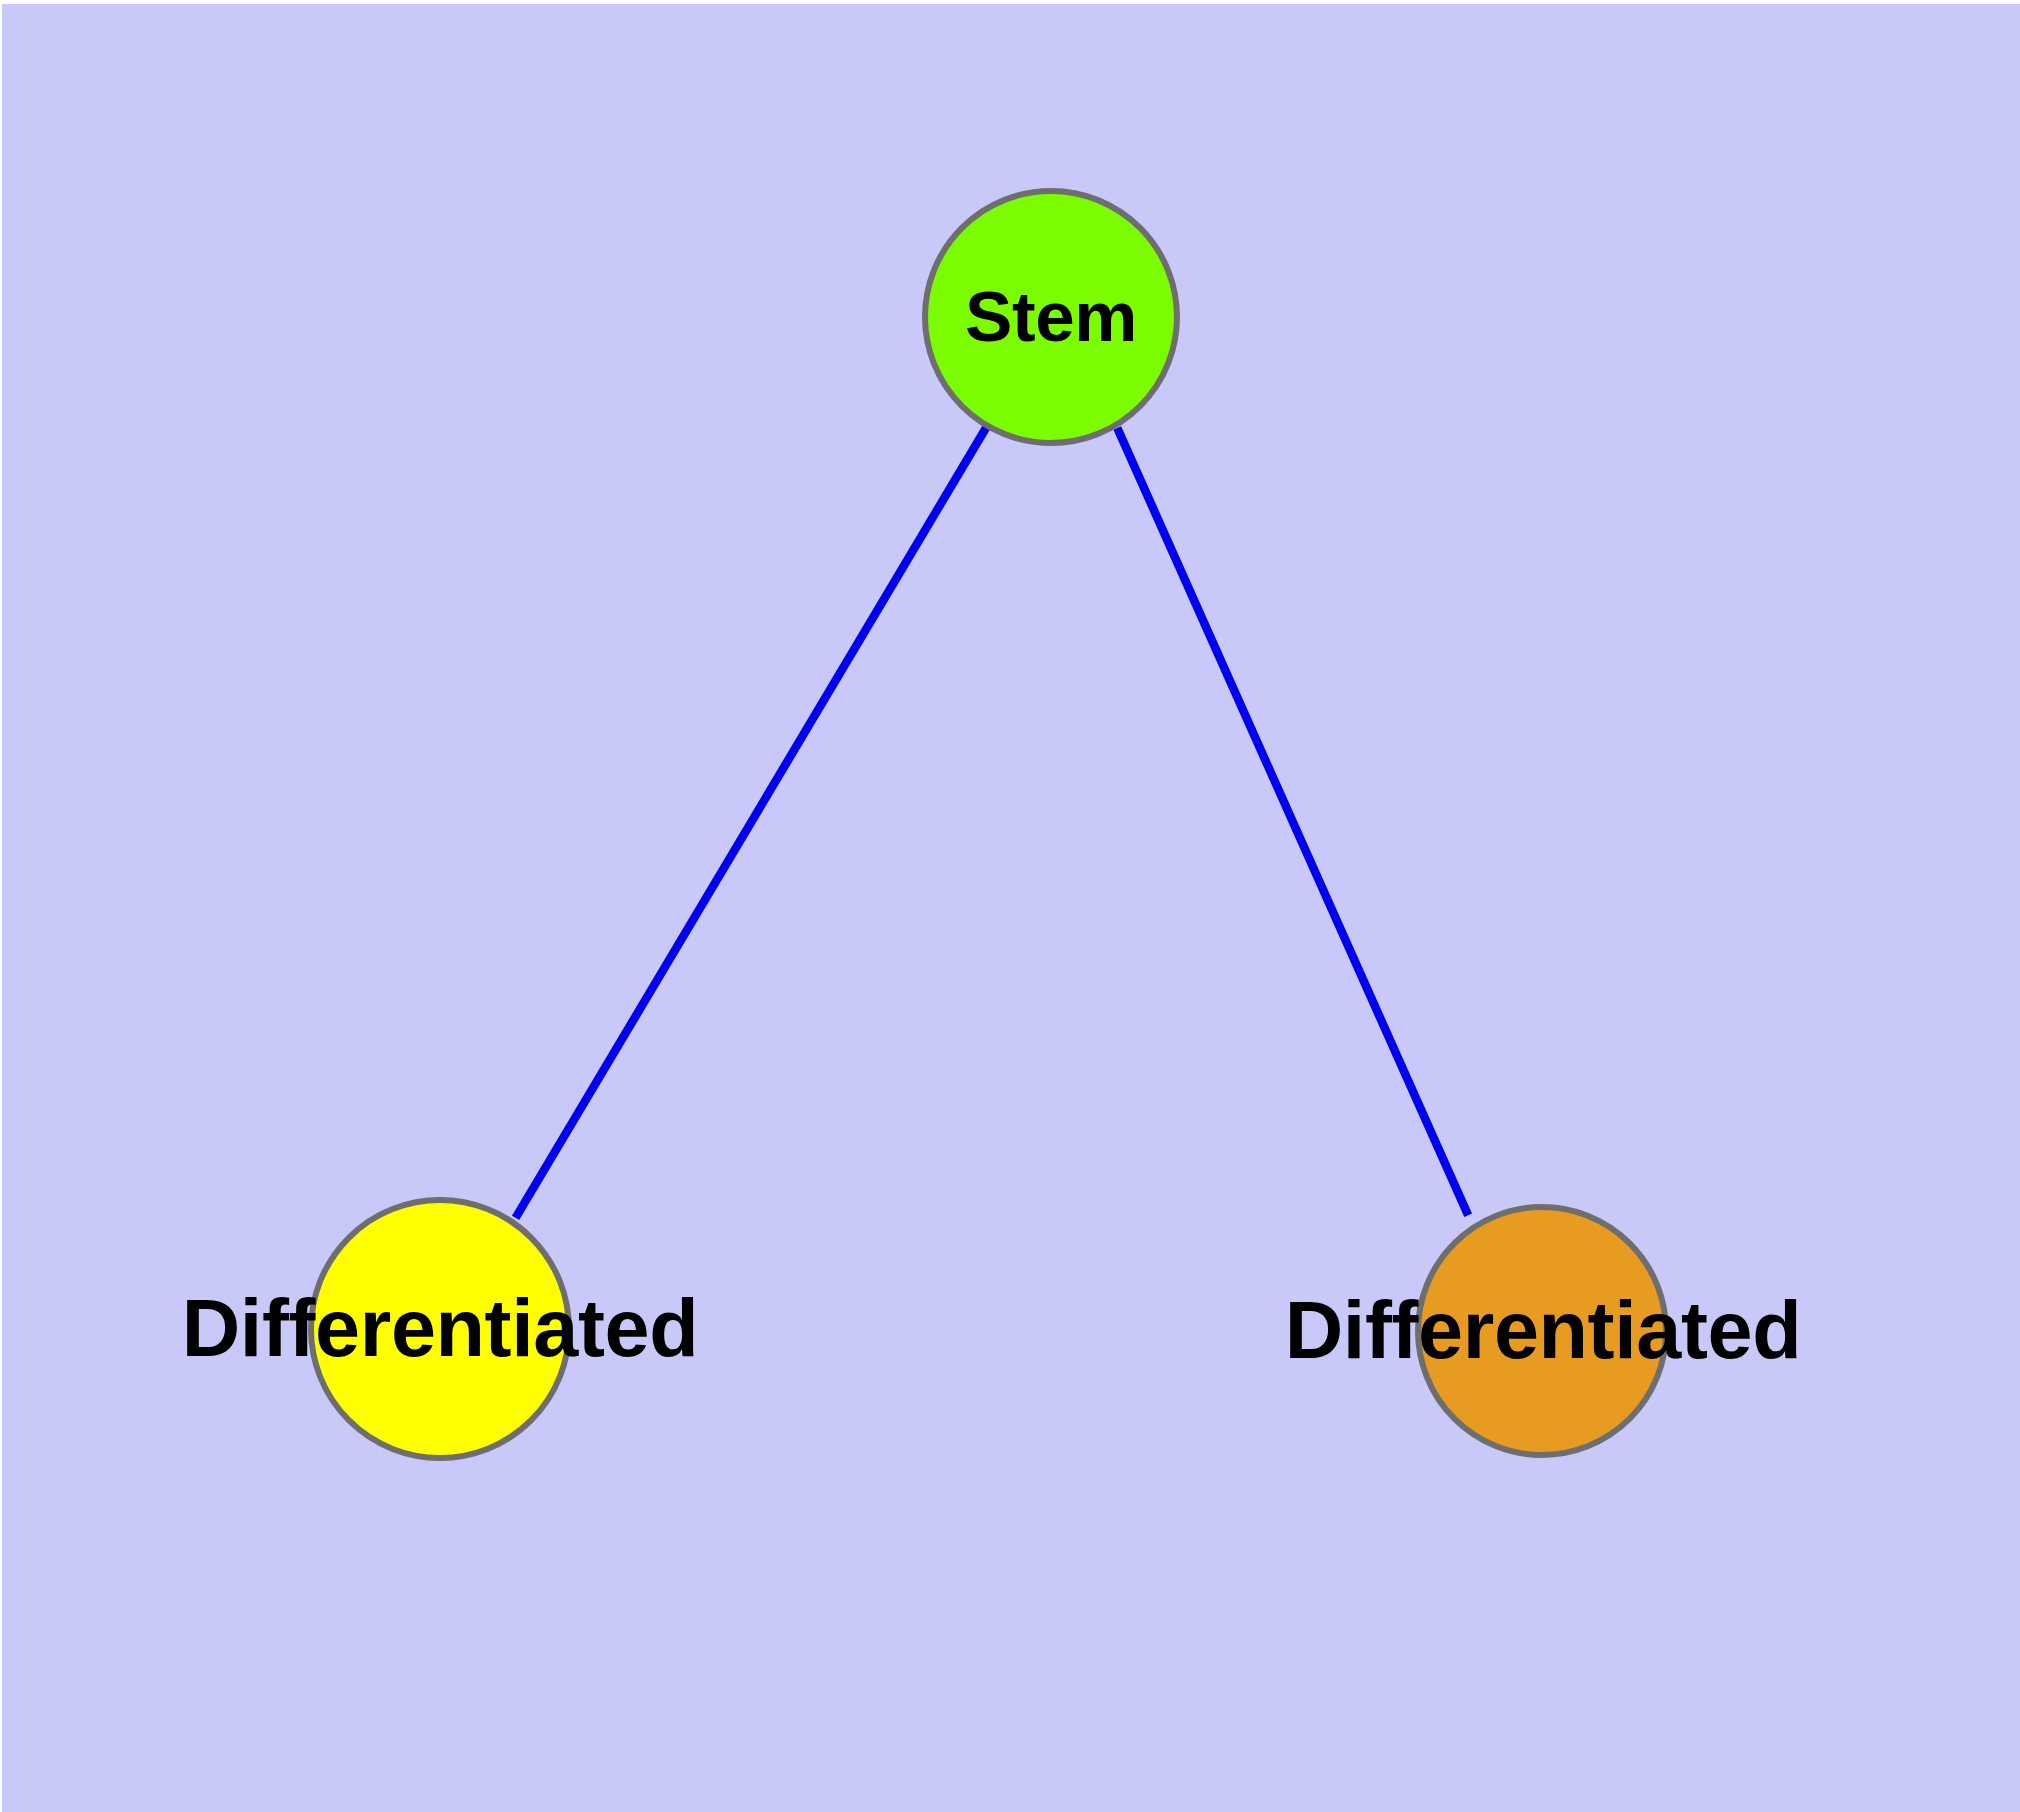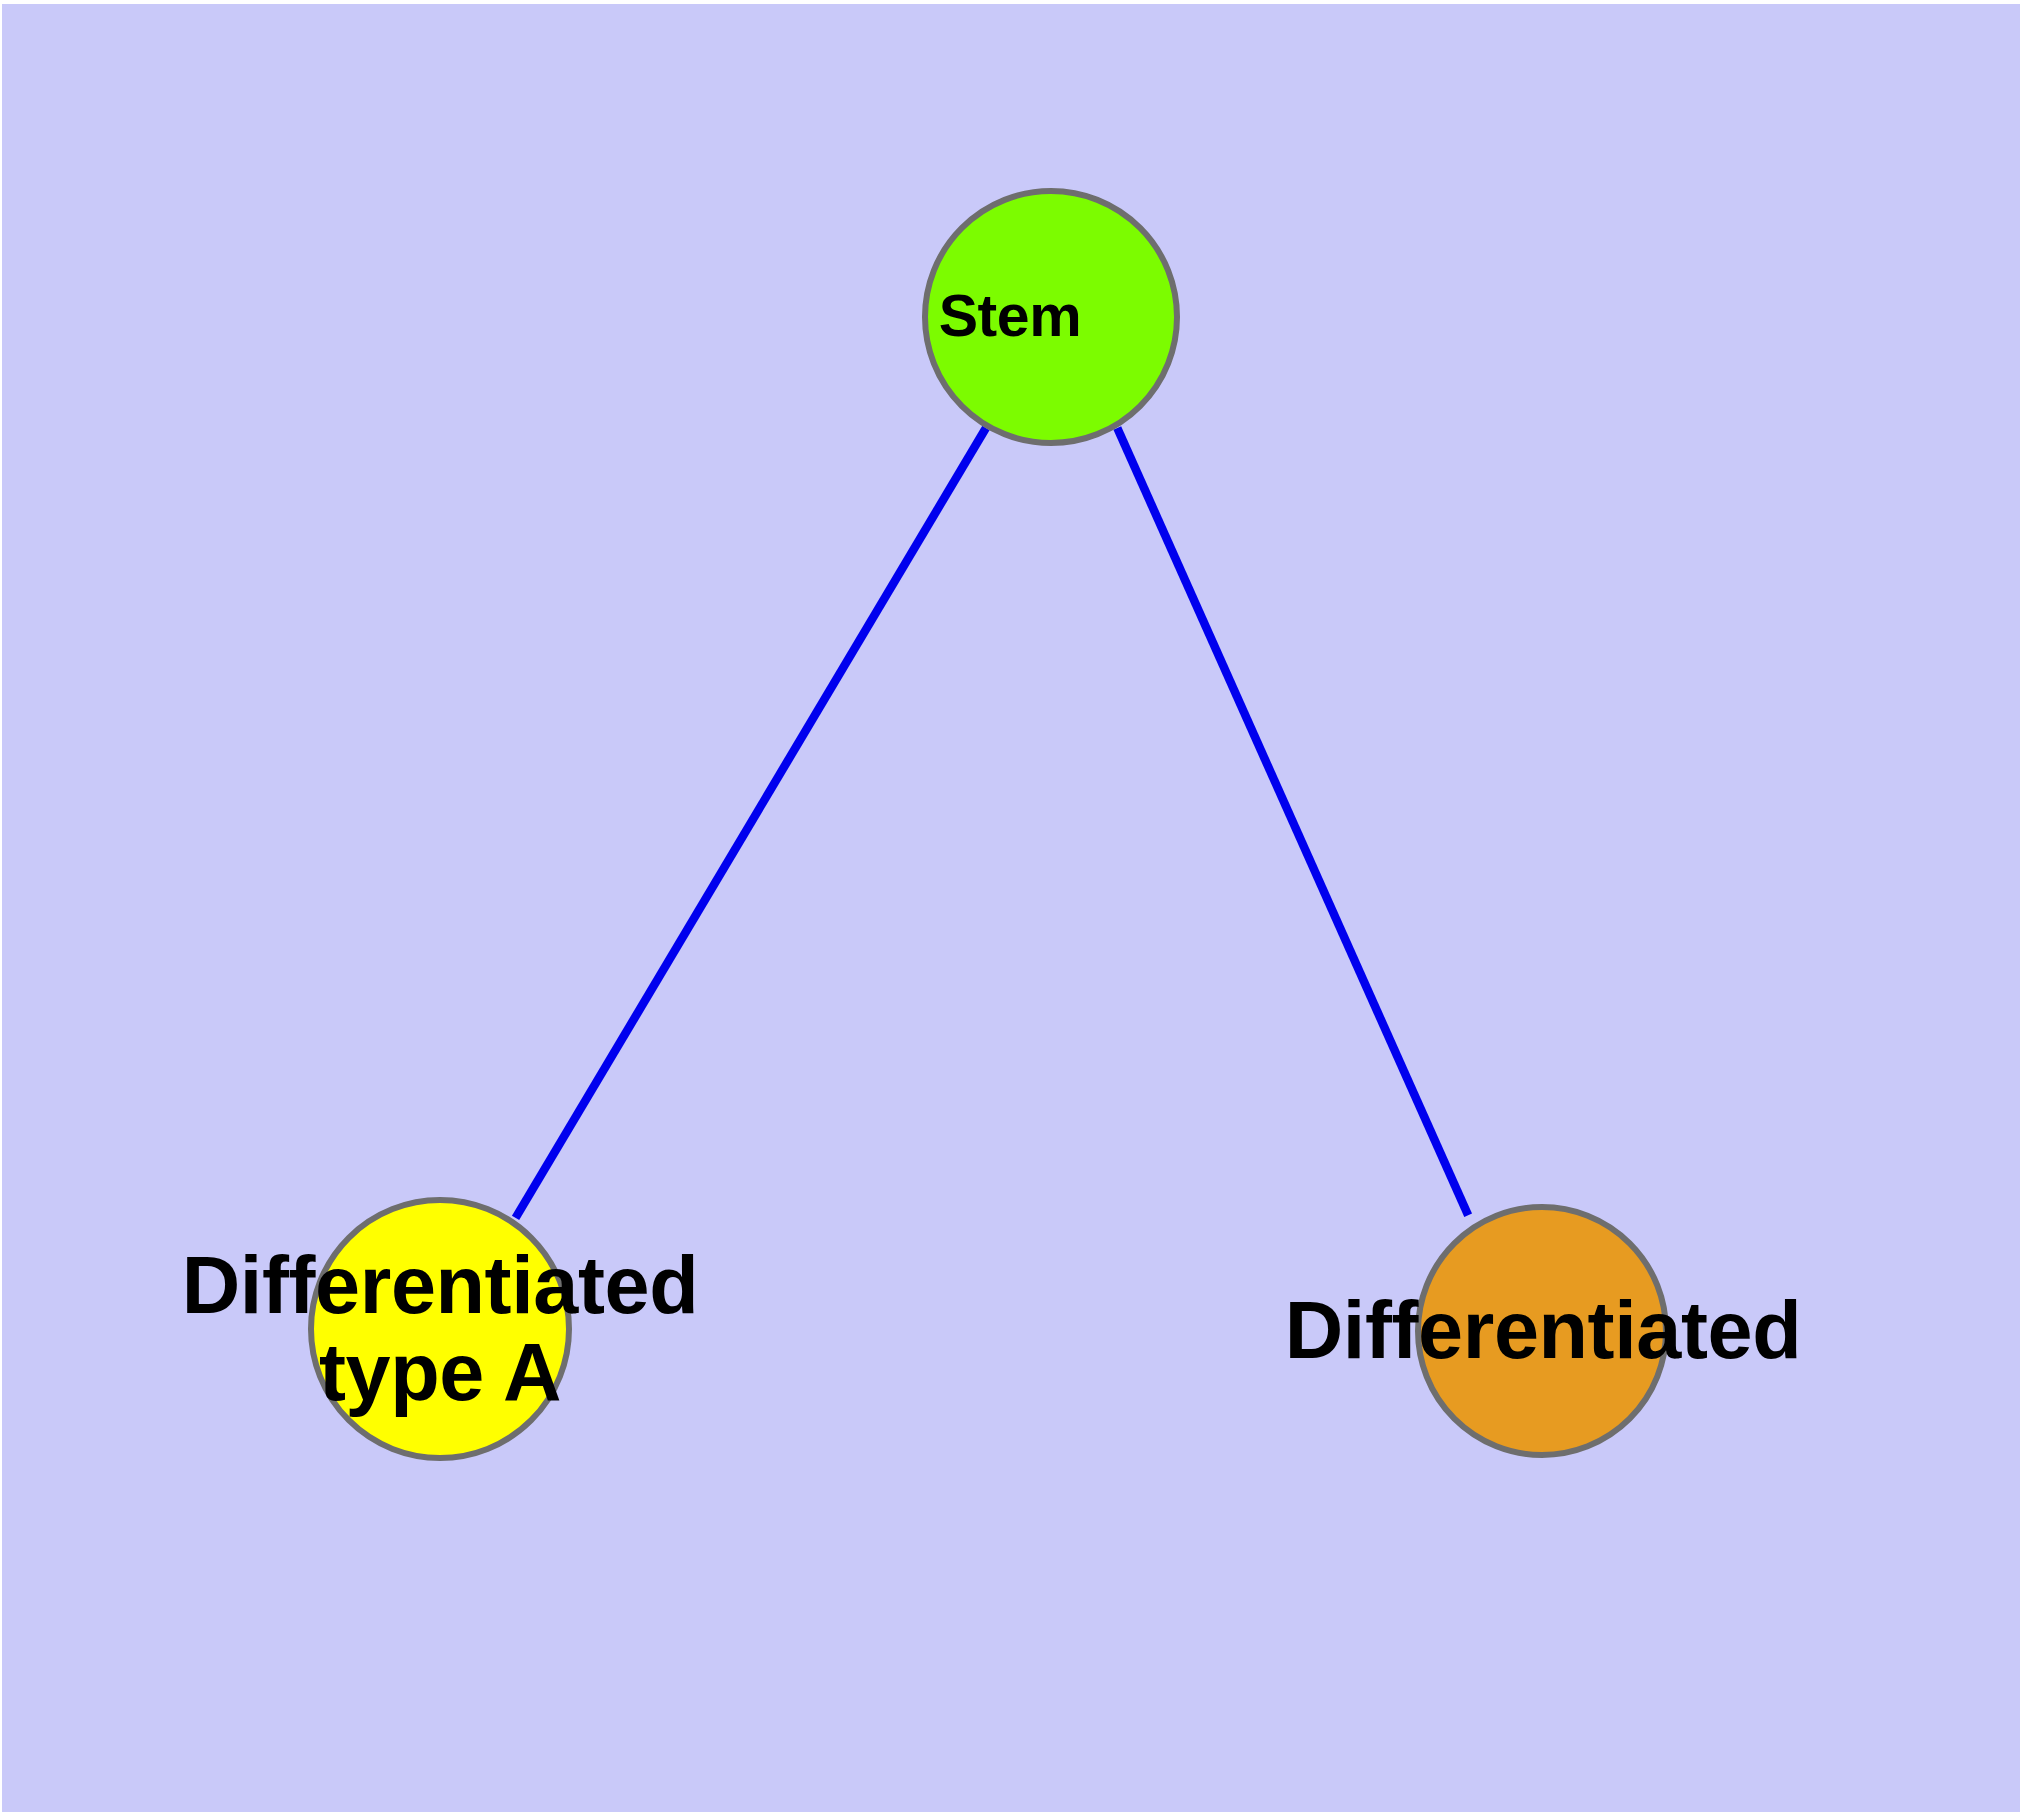--- a/index.html
+++ b/index.html
@@ -58,27 +58,26 @@
     <line x1="1163" y1="505" x2="608" y2="1437" stroke="#0000ee" stroke-width="10" stroke-linecap="butt"></line>
     <line x1="1318" y1="505" x2="1732" y2="1434" stroke="#0000ee" stroke-width="10" stroke-linecap="butt"></line>
   </svg>
 
   <div class="graph-node" style="left:922px; top:188px; width:258px; height:258px; background:#7cfc00;"></div>
 
   <div class="graph-node" style="left:308px; top:1197px; width:264px; height:264px; background:#ffff00;"></div>
 
   <div class="graph-node" style="left:1415px; top:1204px; width:254px; height:254px; background:#e79b21;"></div>
 
-  <div class="node-label" style="left:1010px; top:317px; font-size:59px;">
+  <div class="node-label" style="left:1051px; top:317px; font-size:71px;">
     <div>Stem</div>
   </div>
 
   <div class="node-label" style="left:440px; top:1329px; font-size:81px;">
     <div>Differentiated</div>
-    <div>type A</div>
   </div>
 
   <div class="node-label" style="left:1543px; top:1331px; font-size:81px;">
     <div>Differentiated</div>
   </div>
 
 </div>
 
 
 </body></html>

